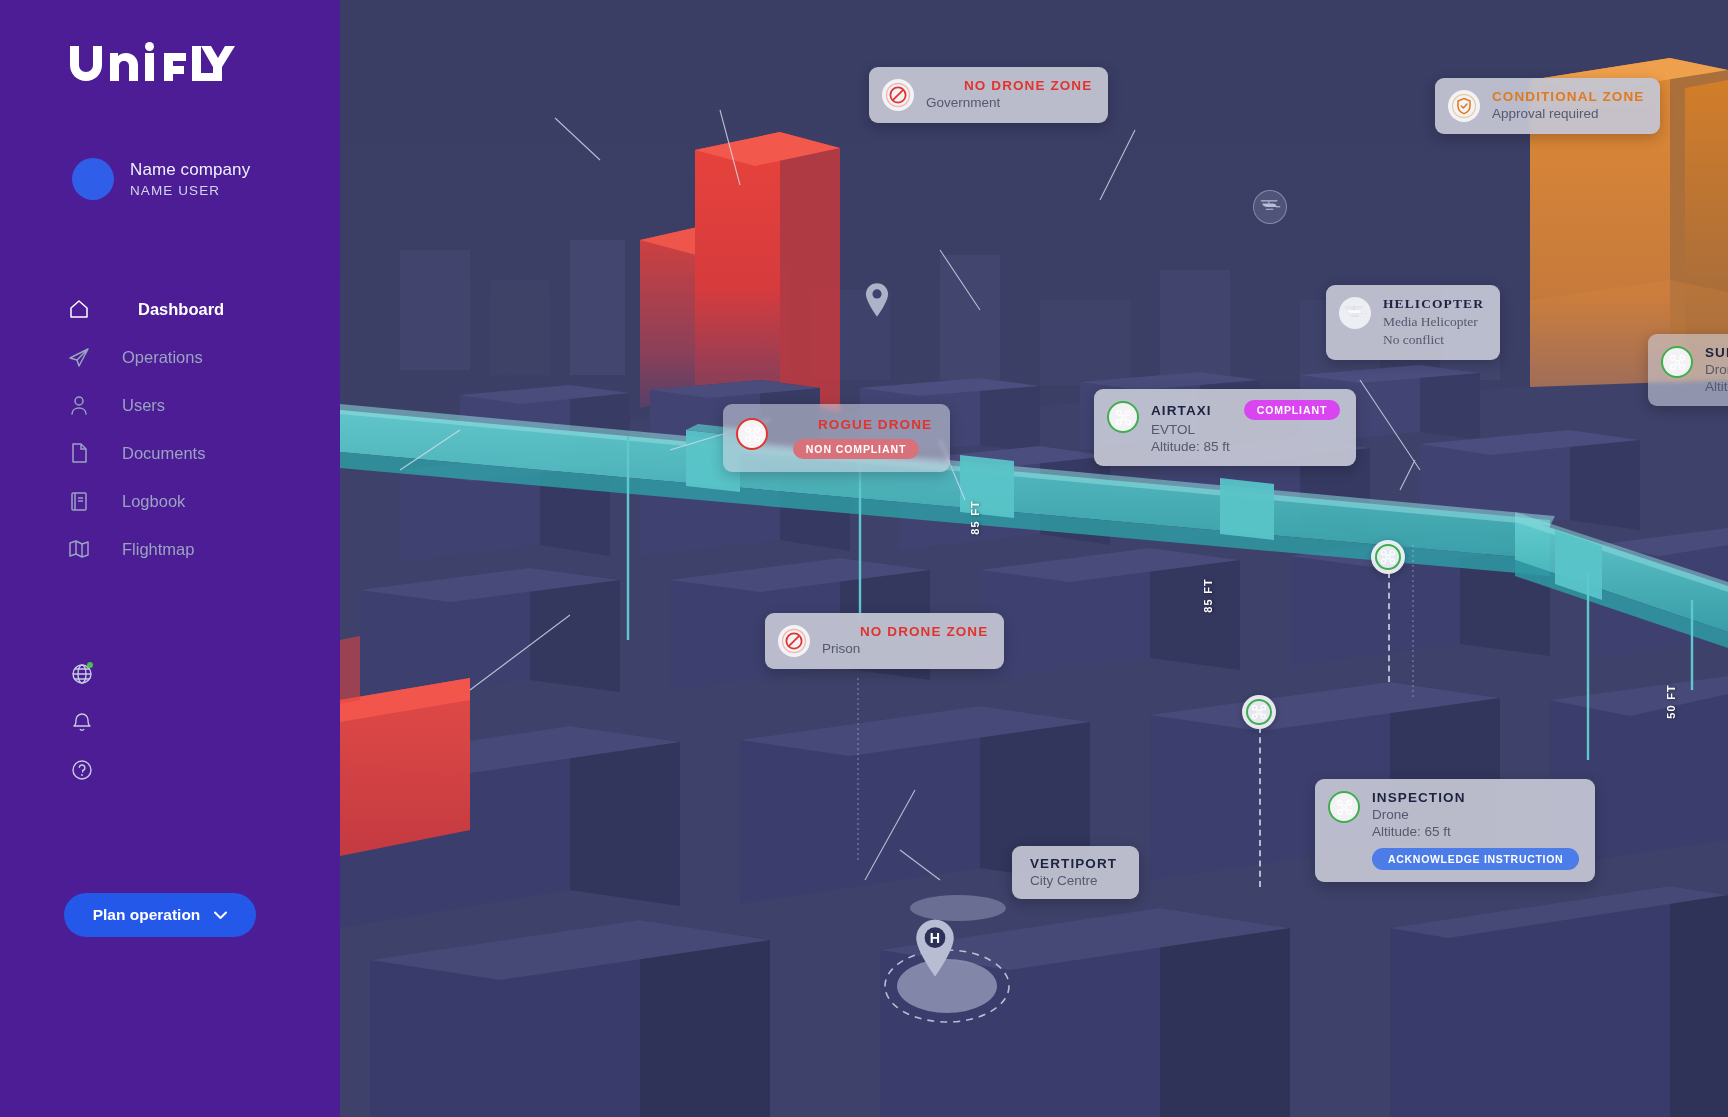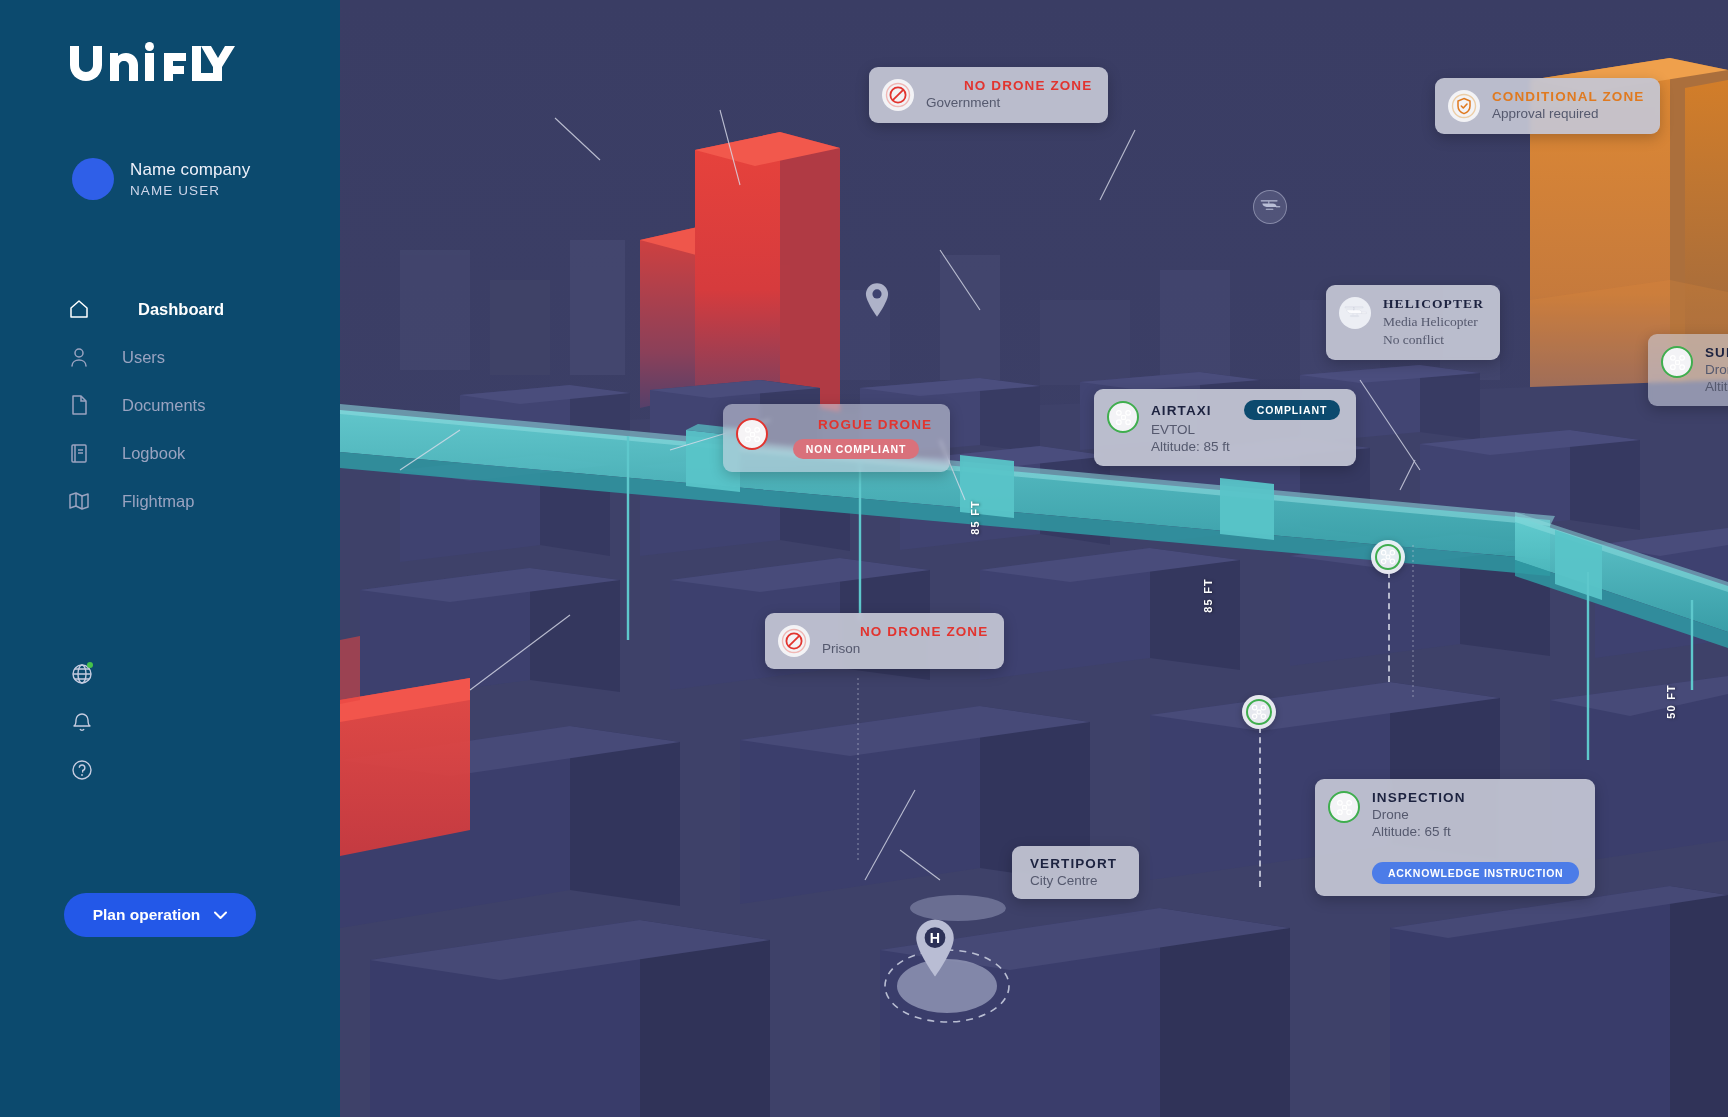--- a/index.html
+++ b/index.html
@@ -8,21 +8,21 @@
     overflow: hidden;
     background: #06103a;
     font-family: "Liberation Sans", sans-serif;
   }
   #app { position: relative; width: 1728px; height: 1117px; display: flex; }
 
   
   #sidebar {
     position: relative;
     width: 340px; height: 1117px;
-    background: #0c4a6e;
+    background: #4c1d95;
     flex: 0 0 340px;
     z-index: 50;
   }
   .logo {
     position: absolute; left: 68px; top: 42px;
     width: 170px; height: 40px;
   }
   .logo svg { display: block; }
 
   .account {
@@ -103,24 +103,24 @@
     color: #1d2340; white-space: nowrap;
   }
   .card .ttl.red { color: #e2342f; padding-left: 38px; }
   .card .ttl.orange { color: #e07a20; }
   .card .sub { font-size: 13.5px; color: #55596e; white-space: nowrap; }
   .card .row1 { display: flex; align-items: center; gap: 32px; }
   .pill {
     font-size: 10.5px; font-weight: bold; letter-spacing: .9px;
     color: #fff; border-radius: 11px; padding: 4px 13px; white-space: nowrap;
   }
-  .pill.green { background: #0c4a6e; }
+  .pill.green { background: #d946ef; }
   .pill.red  { background: #d9717b; }
   .pill.blue {
-    background: #4c7ce8; padding: 5px 16px; margin-top: 21px;
+    background: #4c7ce8; padding: 5px 16px; margin-top: 7px;
     align-self: flex-start; letter-spacing: .7px; font-size: 10.5px;
   }
   .ring { border-radius: 50%; display:flex; align-items:center; justify-content:center; }
   .ring.green  { border: 2px solid #3fae4e; }
   .ring.red    { border: 2px solid #e2342f; }
 
   
   .marker { position: absolute; z-index: 15; }
   .pin-circle {
     width: 34px; height: 34px; border-radius: 50%;
@@ -171,20 +171,28 @@
     </div>
 
     <nav class="nav">
       <div class="nav-item active">
         <span class="ic">
           <svg viewBox="0 0 22 22" width="22" height="22">
               <path d="M3 10 L11 3 L19 10 V19 H3 Z" stroke-linejoin="round"></path>
             </svg>
         </span>
         <span>Dashboard</span>
+      </div>
+      <div class="nav-item">
+        <span class="ic">
+          <svg viewBox="0 0 22 22" width="22" height="22">
+              <path d="M20 3 L2 12 L9 14 L20 3 Z M9 14 L11 20 L20 3" stroke-linejoin="round"></path>
+            </svg>
+        </span>
+        <span>Operations</span>
       </div>
       <div class="nav-item">
         <span class="ic">
           <svg viewBox="0 0 22 22" width="22" height="22">
               <circle cx="11" cy="7" r="4"></circle>
               <path d="M4 20 c0-4 3.5-6 7-6 s7 2 7 6" stroke-linecap="round"></path>
             </svg>
         </span>
         <span>Users</span>
       </div>

